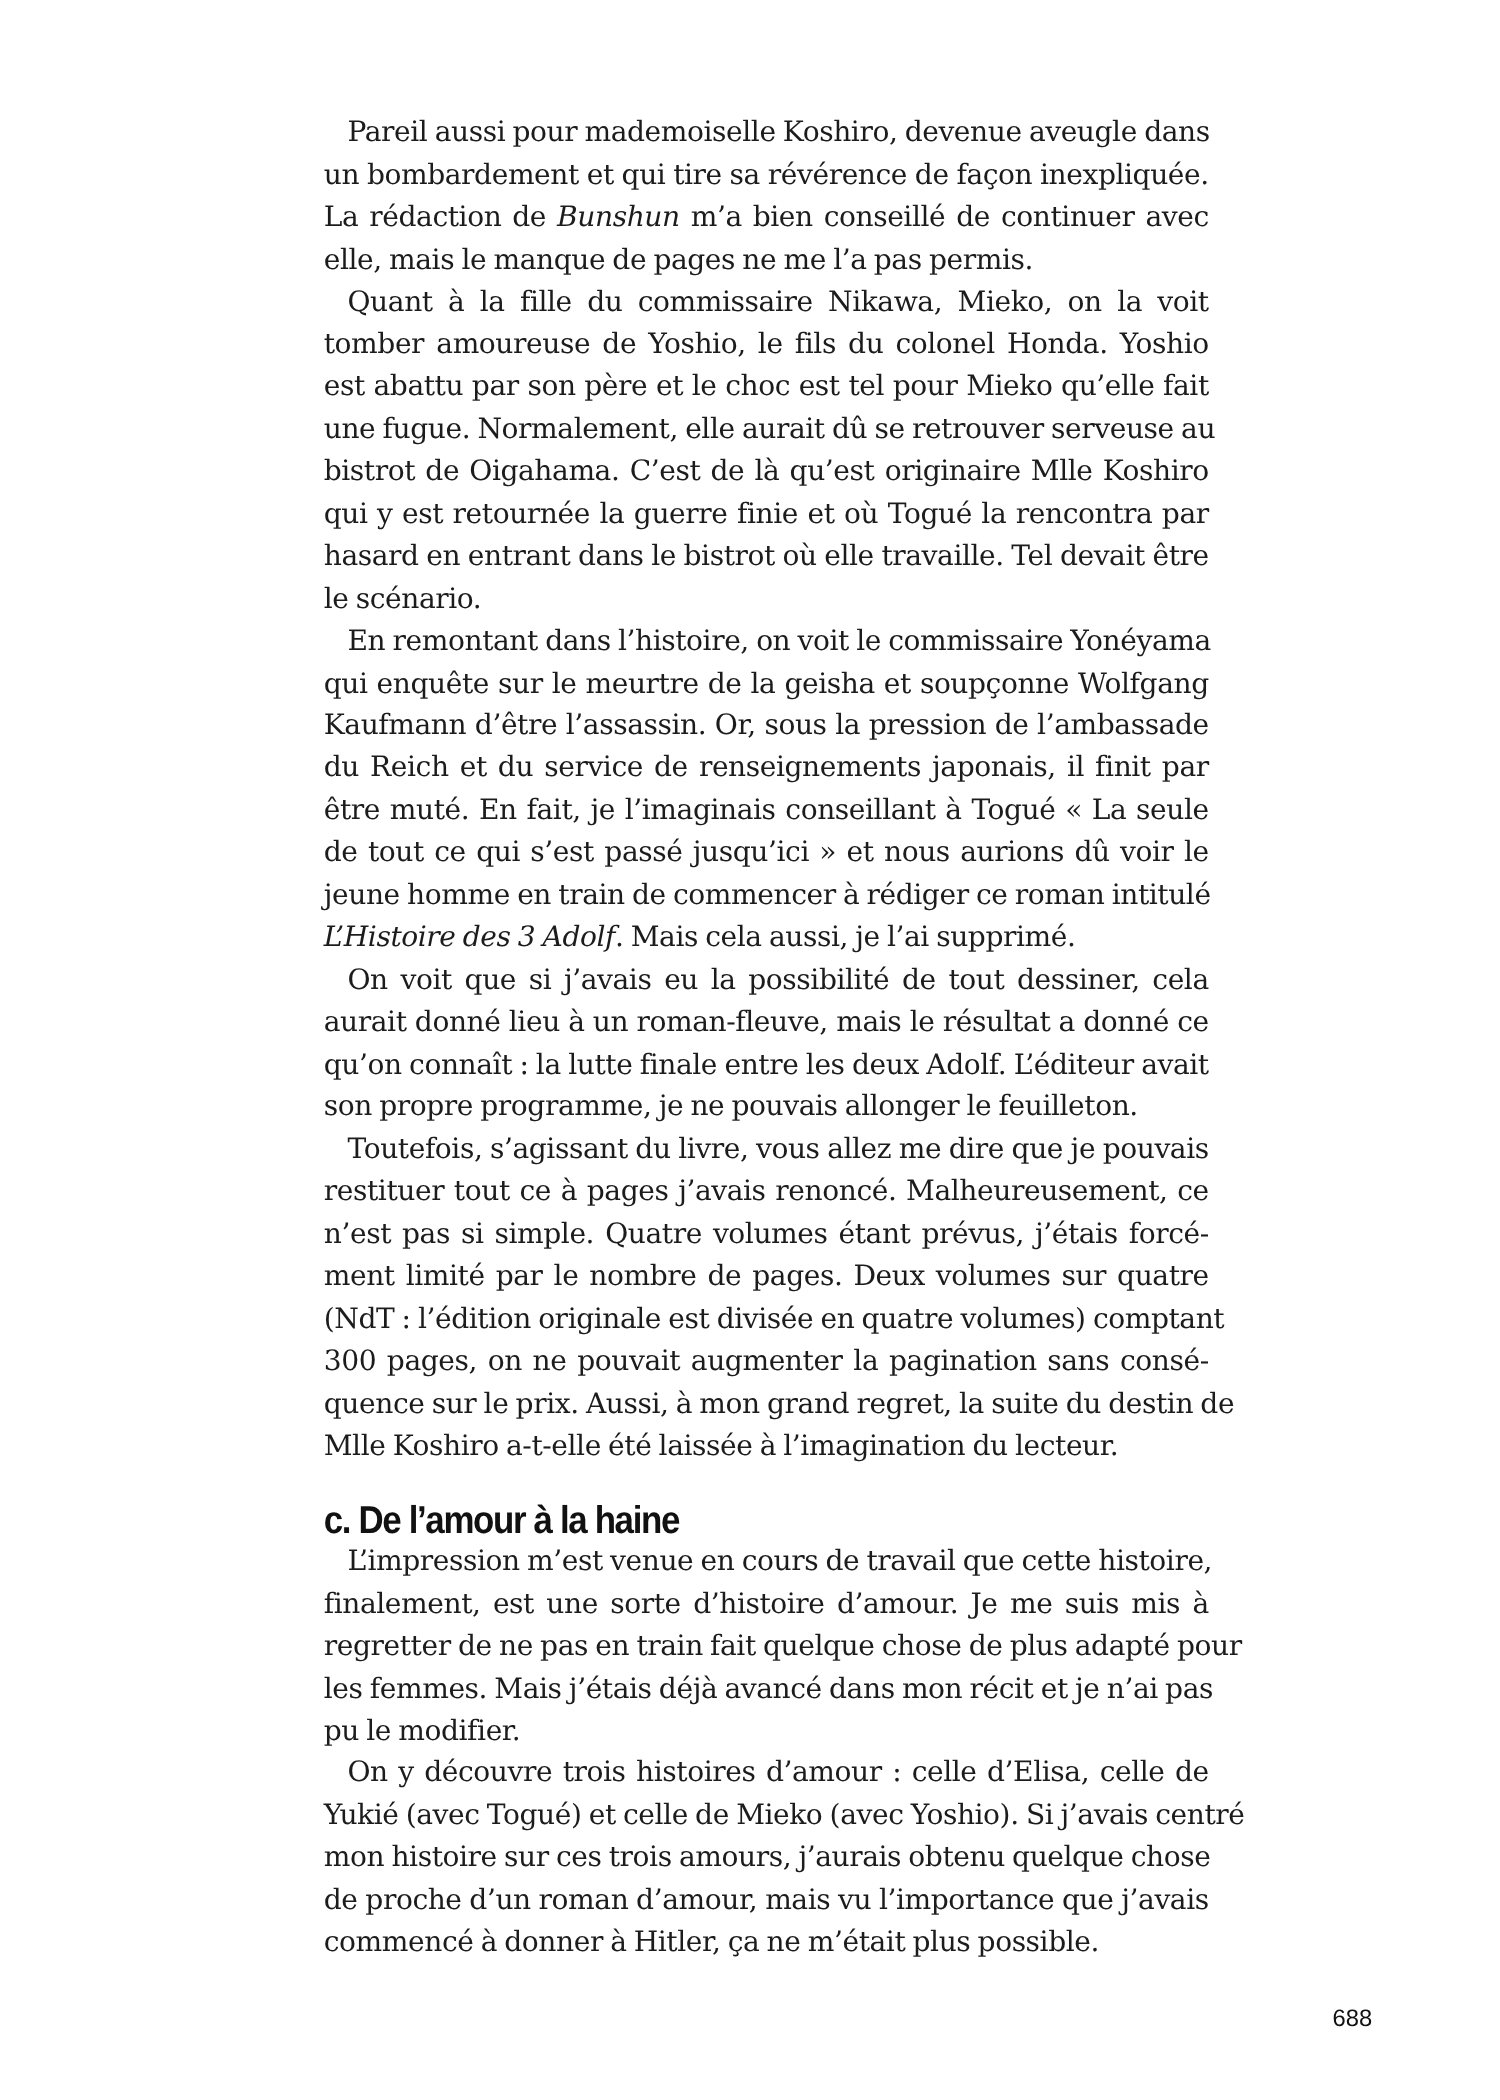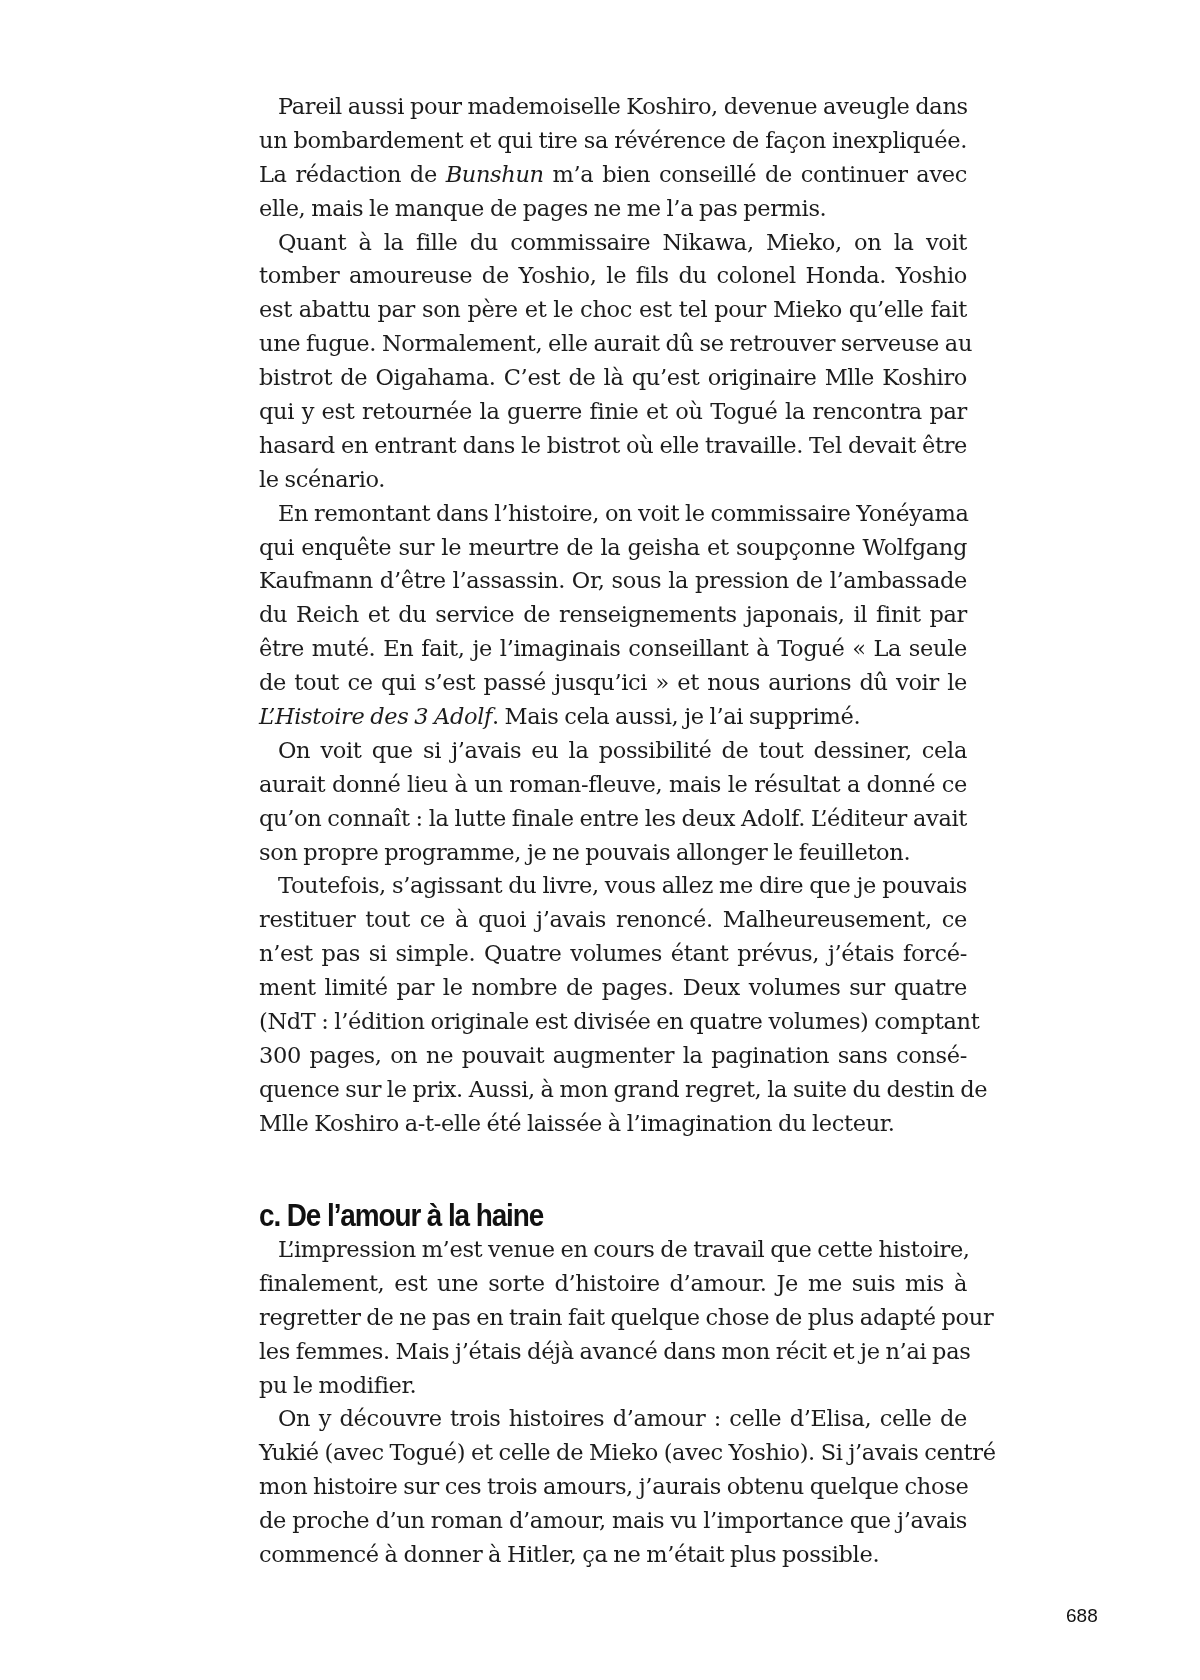--- a/index.html
+++ b/index.html
@@ -97,31 +97,32 @@
         <span class="line">hasard en entrant dans le bistrot où elle travaille. Tel devait être</span>
         <span class="line last">le scénario.</span>
       </div>
       <div>
         <span class="line indent">En remontant dans l’histoire, on voit le commissaire Yonéyama</span>
         <span class="line">qui enquête sur le meurtre de la geisha et soupçonne Wolfgang</span>
         <span class="line">Kaufmann d’être l’assassin. Or, sous la pression de l’ambassade</span>
         <span class="line">du Reich et du service de renseignements japonais, il finit par</span>
         <span class="line">être muté. En fait, je l’imaginais conseillant à Togué « La seule</span>
         <span class="line">de tout ce qui s’est passé jusqu’ici » et nous aurions dû voir le</span>
+        <span class="line">jeune homme en train de commencer à rédiger ce roman intitulé</span>
         <span class="line last"><em>L’Histoire des 3 Adolf</em><span>. Mais cela aussi, je l’ai supprimé.</span></span>
       </div>
       <div>
         <span class="line indent">On voit que si j’avais eu la possibilité de tout dessiner, cela</span>
         <span class="line">aurait donné lieu à un roman-fleuve, mais le résultat a donné ce</span>
         <span class="line">qu’on connaît : la lutte finale entre les deux Adolf. L’éditeur avait</span>
         <span class="line last">son propre programme, je ne pouvais allonger le feuilleton.</span>
       </div>
       <div>
         <span class="line indent">Toutefois, s’agissant du livre, vous allez me dire que je pouvais</span>
-        <span class="line">restituer tout ce à quoi j’avais renoncé. Malheureusement, ce</span>
+        <span class="line">restituer tout ce à pages j’avais renoncé. Malheureusement, ce</span>
         <span class="line">n’est pas si simple. Quatre volumes étant prévus, j’étais forcé-</span>
         <span class="line">ment limité par le nombre de pages. Deux volumes sur quatre</span>
         <span class="line">(NdT : l’édition originale est divisée en quatre volumes) comptant</span>
         <span class="line">300 pages, on ne pouvait augmenter la pagination sans consé-</span>
         <span class="line">quence sur le prix. Aussi, à mon grand regret, la suite du destin de</span>
         <span class="line last">Mlle Koshiro a-t-elle été laissée à l’imagination du lecteur.</span>
       </div>
     </div>
 
   <h2 class="heading">c. De l’amour à la haine</h2>

